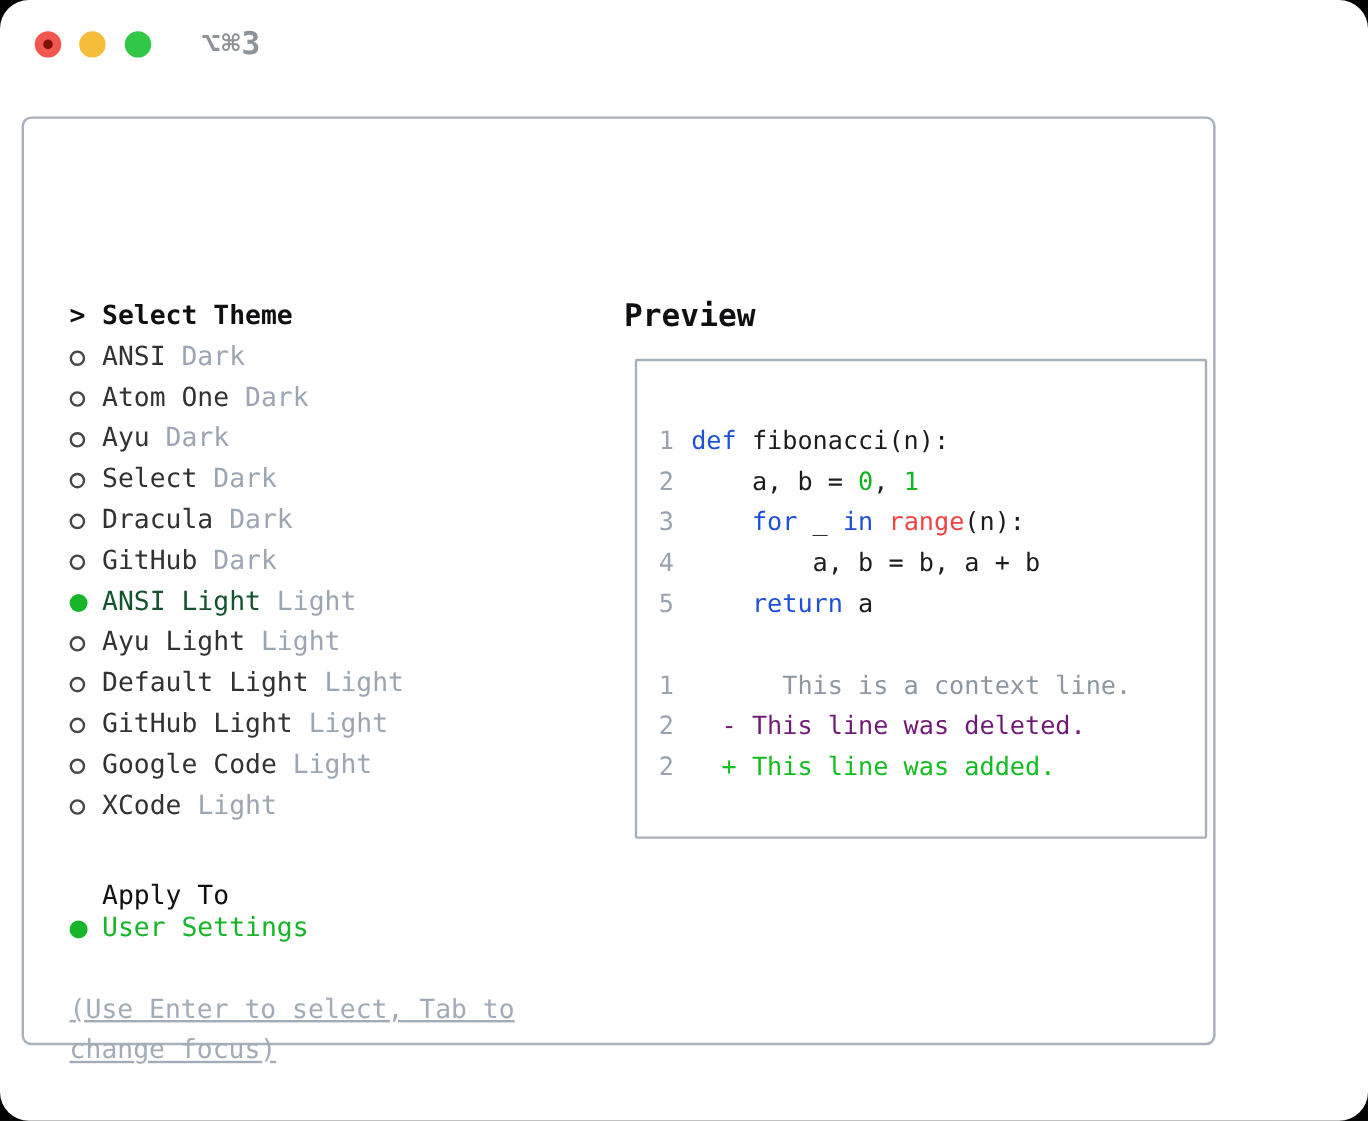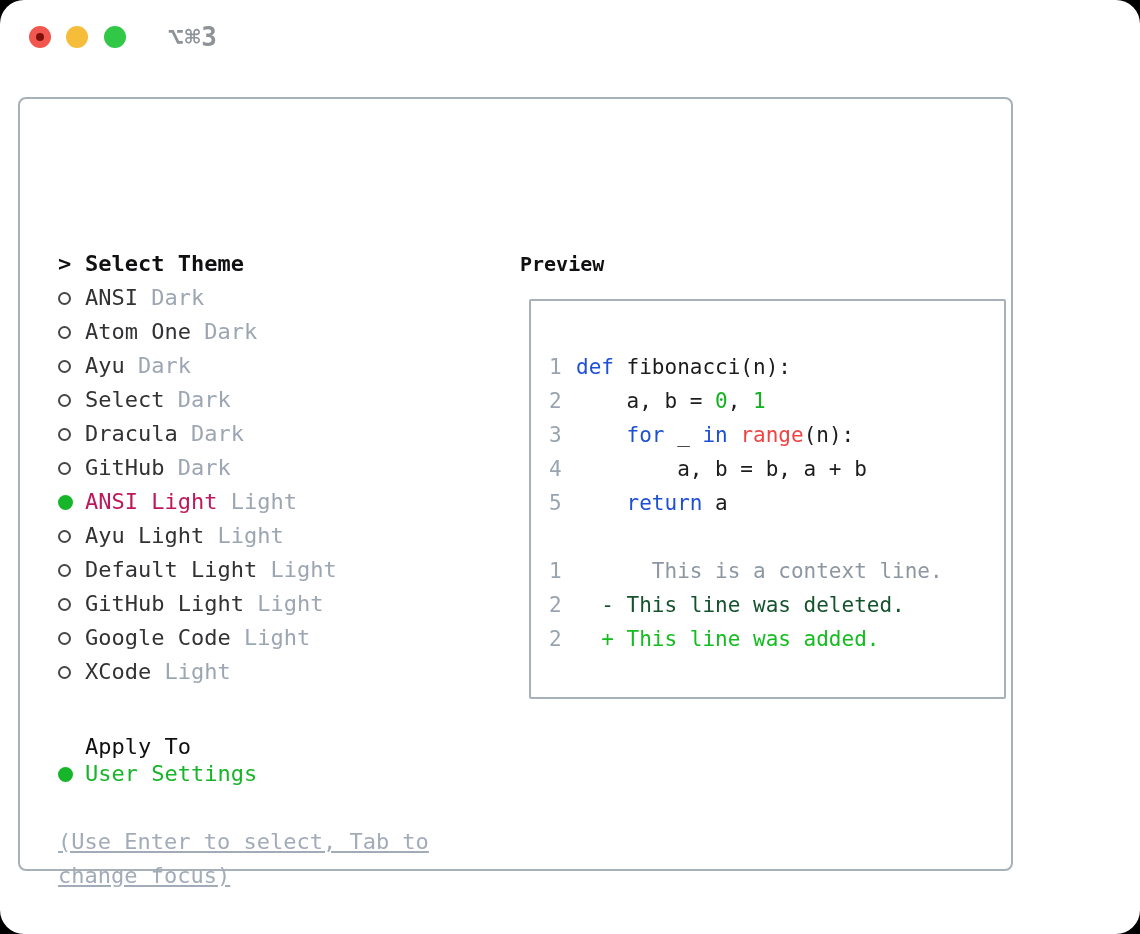--- a/index.html
+++ b/index.html
@@ -38,44 +38,44 @@
   .prompt-char { font-weight:bold; color:#101012; }
   .hdr { font-weight:bold; color:#101012; }
   .bullet-open {
     width:13px; height:13px; border:2px solid #47474b; border-radius:50%; display:inline-block;
   }
   .bullet-filled {
     width:15px; height:15px; background:#17b529; border-radius:50%; display:inline-block;
   }
   .theme-name { color:#323235; }
   .variant { color:#9ca6b2; }
-  .sel .theme-name { color:#be185d; }
+  .sel .theme-name { color:#14532d; }
   .opt-name { color:#323235;text-align:center; }
   .sel .opt-name { color:#17b529; }
   .spacer { height:34px; }
   .help { color:#a2acb8; white-space:pre;text-decoration:underline; }
   
   .preview-title {
     position:absolute; left:500px; top:148px; height:34px; line-height:34px;
-    font-size:20px; font-weight:bold; color:#101012;
+    font-size:26px; font-weight:bold; color:#101012;
   }
   .preview-box {
     position:absolute; left:509px; top:200px; width:477px; height:400px;
     border:2px solid #a8b0ba; border-radius:2px; background:#fff;
     padding:49px 0 0 18px; font-size:21px;
   }
   .cline { height:34px; line-height:34px; display:flex; white-space:pre; }
   .ln { width:14px; flex:none; margin-right:13px; color:#9aa4b0; }
   .code { white-space:pre; color:#1c1c1e; }
   .c-plain { color:#1c1c1e; }
   .c-kw   { color:#1d4fd7; }
   .c-fn   { color:#ef4444; }
   .c-num  { color:#11b41e; }
   .c-ctx  { color:#8d97a1; }
-  .c-del  { color:#14532d; }
+  .c-del  { color:#701a75; }
   .c-add  { color:#13bd20; }
 </style>
 </head>
 <body>
 
 <div class="window">
 
   <span class="traffic t-red"></span>
   <span class="traffic t-yellow"></span>
   <span class="traffic t-green"></span>

